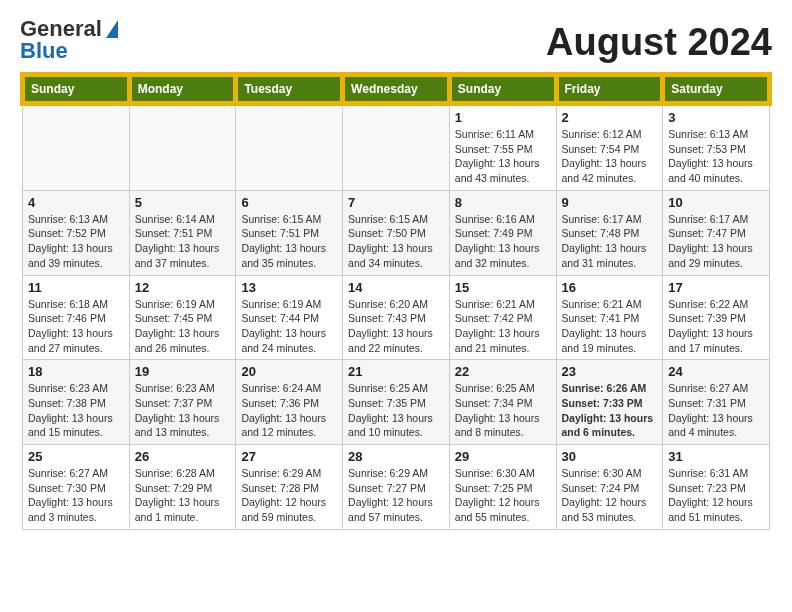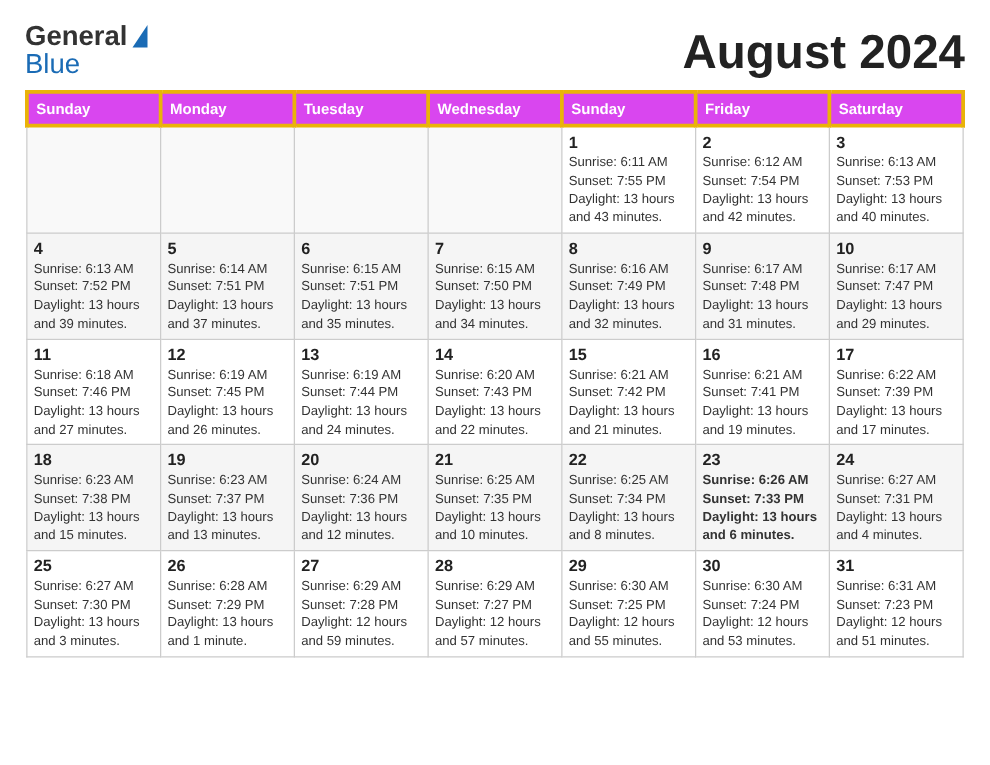--- a/index.html
+++ b/index.html
@@ -46,27 +46,27 @@
       font-size: 15px;
       color: #444;
       font-weight: normal;
     }
     .calendar {
       width: 100%;
       border-collapse: collapse;
       font-size: 11px;
     }
     .calendar thead th {
-      background-color: #d946ef;
+      background-color: #4d7c0f;
       color: #fff;
       text-align: left;
       padding: 5px 6px;
       font-size: 12px;
       font-weight: bold;
-      border: 3px solid #eab308;
+      border: 5px solid #eab308;
       margin-left: 42px;
     }
     .calendar tbody td {
       border: 1px solid #ccc;
       vertical-align: top;
       padding: 4px 5px;
       min-height: 80px;
       width: calc(100% / 7);
       background: #fff;
     }
@@ -90,21 +90,21 @@
   </style>
 </head>
 <body>
 
 <div class="header-area">
   <div class="logo">
     <div class="logo-row">
       <span style="font-size:22px;font-weight:bold;color:#333;">General</span>
       <div class="logo-triangle"></div>
     </div>
-    <span style="font-size:22px;font-weight:normal;color:#1a6bb5;margin-top:-4px;">Blue</span>
+    <span style="font-size:22px;font-weight:bold;color:#1a6bb5;margin-top:-4px;">Blue</span>
   </div>
   <div class="month-title">
     <h1>August 2024</h1>
   </div>
 </div>
 
 <table class="calendar">
   <thead>
     <tr>
     <th>Sunday</th>

